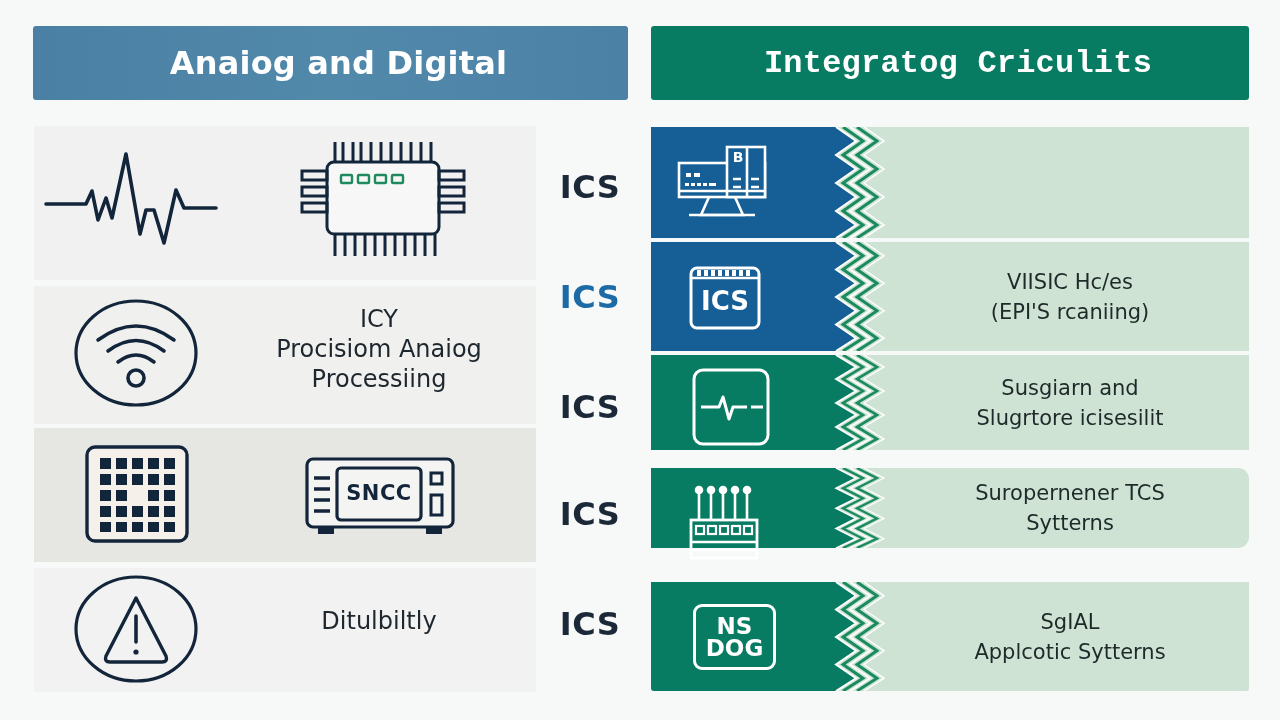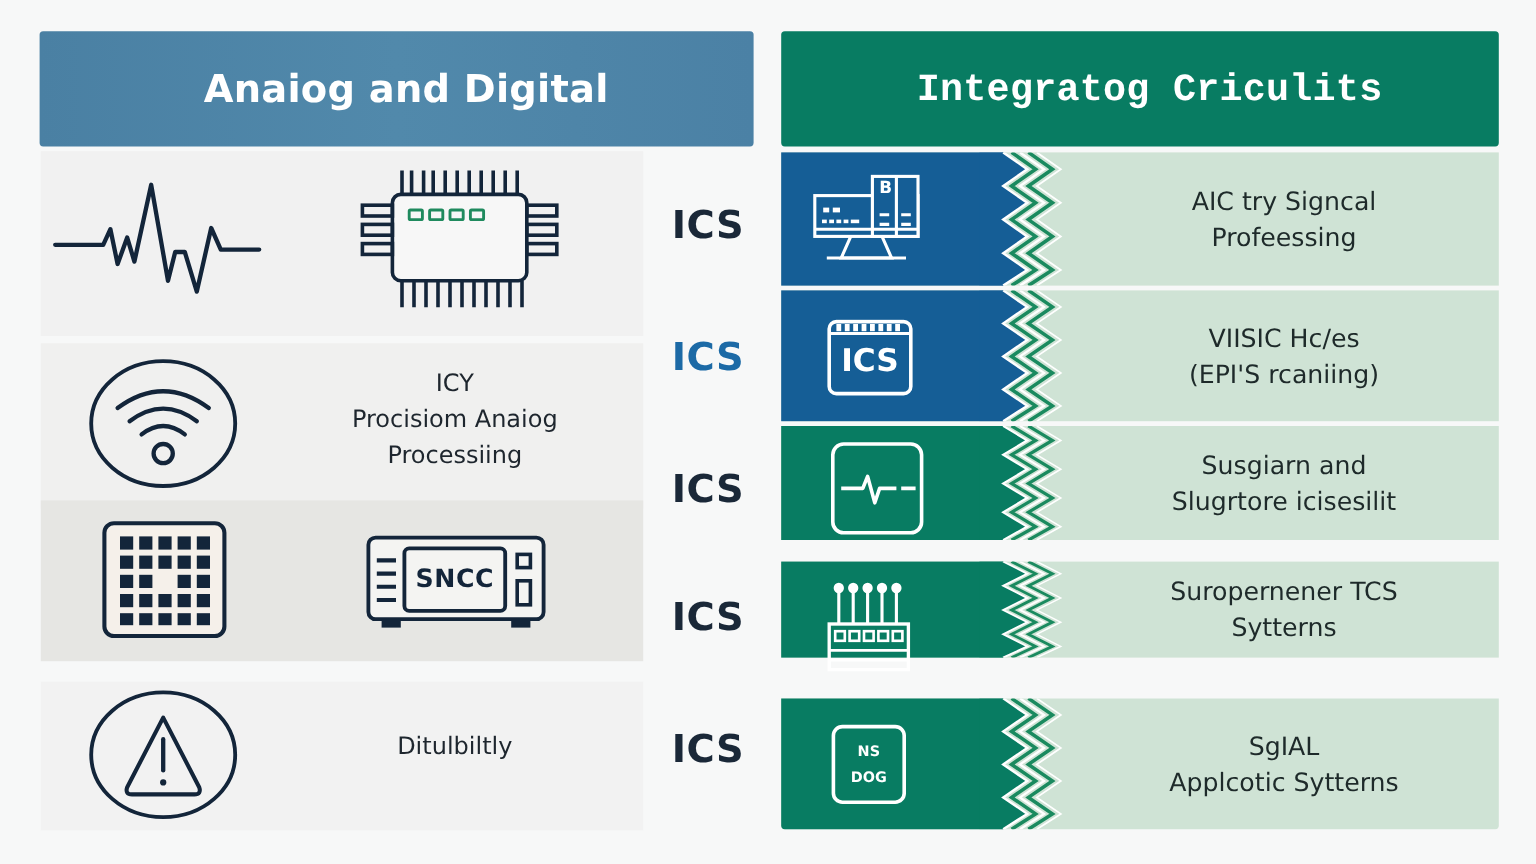--- a/index.html
+++ b/index.html
@@ -1,43 +1,43 @@
 <!DOCTYPE html>
 <html><head>
 <meta charset="utf-8">
 <style>
   * { box-sizing: border-box; margin: 0; padding: 0; }
   html, body { width: 1280px; height: 720px; overflow: hidden; background: #f7f8f8; }
   body { font-family: "DejaVu Sans", "Liberation Sans", sans-serif; color: #1b2733; position: relative; }
 
-  .header { position: absolute; top: 26px; height: 96px; border-radius: 3px; display: flex; align-items: center; justify-content: center; color: #fff; font-weight: bold; font-size: 32px; letter-spacing: 0.2px; padding-left: 16px; }
+  .header { position: absolute; top: 26px; height: 74px; border-radius: 3px; display: flex; align-items: center; justify-content: center; color: #fff; font-weight: bold; font-size: 32px; letter-spacing: 0.2px; padding-left: 16px; }
   .header.left { left: 33px; width: 595px; background: linear-gradient(90deg, #4a80a3 0%, #5189ab 50%, #4b81a5 100%); }
   .header.right { left: 651px; width: 598px; background: #087c62; font-family: Liberation Mono, monospace; }
 
   .lrow { position: absolute; left: 34px; width: 502px; }
   .lrow.r1 { top: 126px; height: 154px; background: #f1f1f1; }
   .lrow.r2 { top: 286px; height: 138px; background: #f0f0ef; }
-  .lrow.r3 { top: 417px; height: 134px; background: #e6e6e3; }
+  .lrow.r3 { top: 428px; height: 134px; background: #e6e6e3; }
   .lrow.r4 { top: 568px; height: 124px; background: #f2f2f2; }
 
   .abs { position: absolute; }
-  .ltext { position: absolute; text-align: center; font-size: 20px; line-height: 30px; color: #1e262e; }
+  .ltext { position: absolute; text-align: center; font-size: 24px; line-height: 30px; color: #1e262e; }
 
   .ics { position: absolute; left: 540px; width: 100px; text-align: center; font-weight: bold; font-size: 32px; color: #1a2838; letter-spacing: 0.5px; }
   .ics.blue { color: #1c6aa6; }
 
   .rrow { position: absolute; left: 651px; width: 598px; background: #cfe3d5; }
   .rrow .bar { position: absolute; left: 0; top: 0; bottom: 0; width: 185px; }
   .rrow .zz { position: absolute; left: 165px; top: 0; height: 100%; width: 72px; }
   .rtext { position: absolute; left: 250px; right: 10px; top: 0; bottom: 0; display: flex; flex-direction: column; align-items: center; justify-content: center; font-size: 21px; line-height: 30px; color: #1e2a2a; text-align: center; }
 
   .rr1 { top: 127px; height: 111px; }
   .rr2 { top: 242px; height: 109px; }
   .rr3 { top: 355px; height: 95px; }
-  .rr4 { top: 468px; height: 80px; }
+  .rr4 { top: 468px; height: 80px; border-radius: 11px; }
   .rr5 { top: 582px; height: 109px; }
 </style>
 </head>
 <body>
 
 <div class="header left">
   <span>Anaiog and Digital</span>
 </div>
 
 <div class="header right">
@@ -172,24 +172,20 @@
           <rect x="17" y="28" width="6" height="4"></rect>
         <rect x="8" y="38" width="4" height="3"></rect>
           <rect x="14" y="38" width="4" height="3"></rect>
           <rect x="20" y="38" width="4" height="3"></rect>
           <rect x="26" y="38" width="4" height="3"></rect>
           <rect x="32" y="38" width="7" height="3"></rect>
       </g>
     </svg>
     <span class="abs" style="left:52px;width:18px;top:4px;text-align:center;color:#fff;font-weight:bold;font-size:14px;">B</span>
   </div>
-  <div class="rtext">
-    <div>AIC try Signcal</div>
-    <div>Profeessing</div>
-  </div>
 </div>
 
 <div class="rrow rr2">
   <div class="bar" style="background:#155e96;"></div>
   <svg class="zz" viewBox="0 0 72 111" preserveAspectRatio="none">
     <polygon points="0,0 20,0 40,14 20,28 40,42 20,56 40,70 20,84 40,98 20,111 0,111" fill="#155e96"></polygon>
     <polyline points="20,0 40,14 20,28 40,42 20,56 40,70 20,84 40,98 20,111" fill="none" stroke="#ffffff" stroke-width="2"></polyline>
     <polyline points="27,0 47,14 27,28 47,42 27,56 47,70 27,84 47,98 27,111" fill="none" stroke="#1a8a5f" stroke-width="3"></polyline>
     <polyline points="34,0 54,14 34,28 54,42 34,56 54,70 34,84 54,98 34,111" fill="none" stroke="#ffffff" stroke-width="2"></polyline>
     <polyline points="41,0 61,14 41,28 61,42 41,56 61,70 41,84 61,98 41,111" fill="none" stroke="#1a8a5f" stroke-width="3"></polyline>
@@ -277,21 +273,21 @@
 <div class="rrow rr5" style="border-radius:0 0 3px 3px;">
   <div class="bar" style="background:#087c62;border-radius:0 0 0 3px;"></div>
   <svg class="zz" viewBox="0 0 72 111" preserveAspectRatio="none">
     <polygon points="0,0 20,0 40,14 20,28 40,42 20,56 40,70 20,84 40,98 20,111 0,111" fill="#087c62"></polygon>
     <polyline points="20,0 40,14 20,28 40,42 20,56 40,70 20,84 40,98 20,111" fill="none" stroke="#ffffff" stroke-width="2"></polyline>
     <polyline points="27,0 47,14 27,28 47,42 27,56 47,70 27,84 47,98 27,111" fill="none" stroke="#1a8a5f" stroke-width="3"></polyline>
     <polyline points="34,0 54,14 34,28 54,42 34,56 54,70 34,84 54,98 34,111" fill="none" stroke="#ffffff" stroke-width="2"></polyline>
     <polyline points="41,0 61,14 41,28 61,42 41,56 61,70 41,84 61,98 41,111" fill="none" stroke="#1a8a5f" stroke-width="3"></polyline>
     <polyline points="48,0 68,14 48,28 68,42 48,56 68,70 48,84 68,98 48,111" fill="none" stroke="#ffffff" stroke-width="1.5"></polyline>
   </svg>
-  <div class="abs" style="left:42px;top:22px;width:62px;height:66px;border:3px solid #fff;border-radius:9px;display:flex;flex-direction:column;align-items:center;justify-content:center;color:#fff;font-weight:bold;font-size:12px;line-height:22px;">
+  <div class="abs" style="left:42px;top:22px;width:83px;height:66px;border:3px solid #fff;border-radius:9px;display:flex;flex-direction:column;align-items:center;justify-content:center;color:#fff;font-weight:bold;font-size:23px;line-height:22px;">
     <span>NS</span>
     <span>DOG</span>
   </div>
   <div class="rtext">
     <div>SgIAL</div>
     <div>Applcotic Sytterns</div>
   </div>
 </div>
 
 </body></html>

